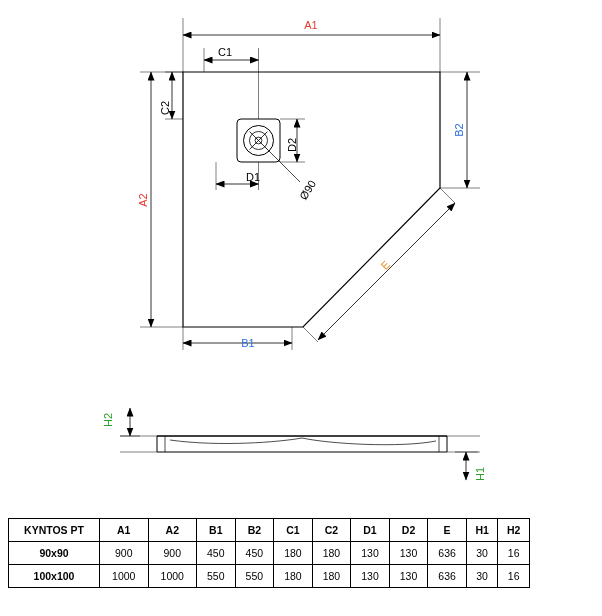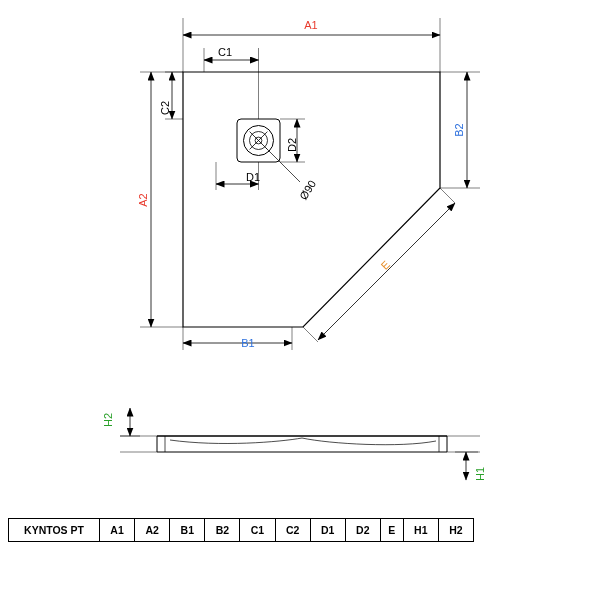--- a/index.html
+++ b/index.html
@@ -25,21 +25,21 @@
     left: 0;
     width: 602px;
     height: 616px;
   }
   table.spec {
     position: absolute;
     left: 8px;
     top: 518px;
     border-collapse: collapse;
     font-size: 10.5px;
-    width: 466px;
+    width: 522px;
     border-radius: 26px;
   }
   table.spec th, table.spec td {
     border: 1px solid #000000;
     text-align: center;
     padding: 3px 2px;
     height: 16px;
     color: #000000;
   }
   table.spec th.rowhead, table.spec td.rowhead {
@@ -194,16 +194,44 @@
         <th class="c-c">C1</th>
         <th class="c-c">C2</th>
         <th class="c-d">D1</th>
         <th class="c-d">D2</th>
         <th class="c-e">E</th>
         <th class="c-h">H1</th>
         <th class="c-h">H2</th>
       </tr>
     </thead>
     <tbody>
+      <tr>
+        <td class="rowhead">90x90</td>
+        <td>900</td>
+        <td>900</td>
+        <td>450</td>
+        <td>450</td>
+        <td>180</td>
+        <td>180</td>
+        <td>130</td>
+        <td>130</td>
+        <td>636</td>
+        <td>30</td>
+        <td>16</td>
+      </tr>
+      <tr>
+        <td class="rowhead">100x100</td>
+        <td>1000</td>
+        <td>1000</td>
+        <td>550</td>
+        <td>550</td>
+        <td>180</td>
+        <td>180</td>
+        <td>130</td>
+        <td>130</td>
+        <td>636</td>
+        <td>30</td>
+        <td>16</td>
+      </tr>
     </tbody>
   </table>
 
 </div>
 
 </body></html>

